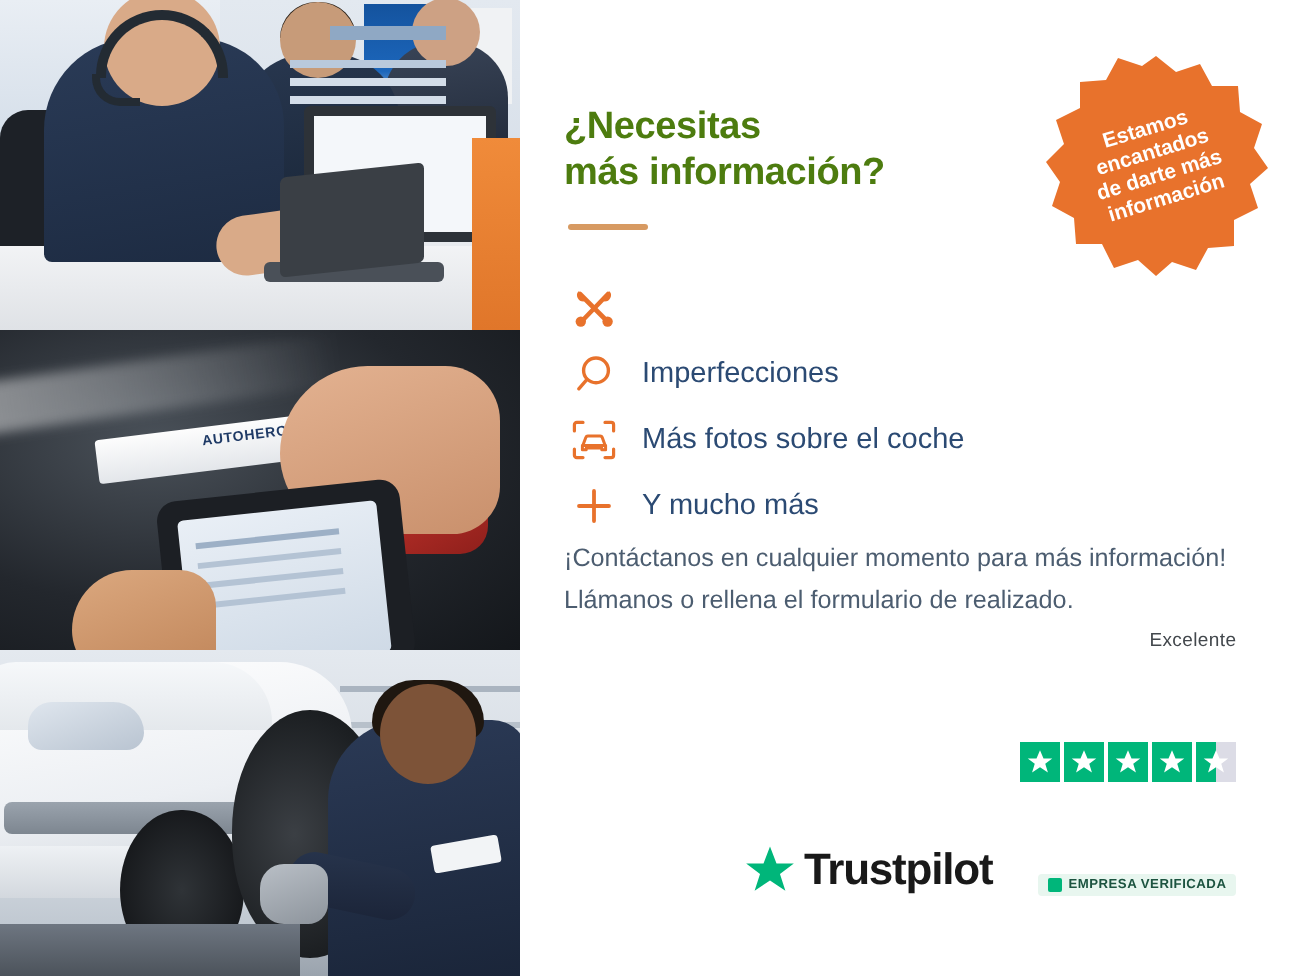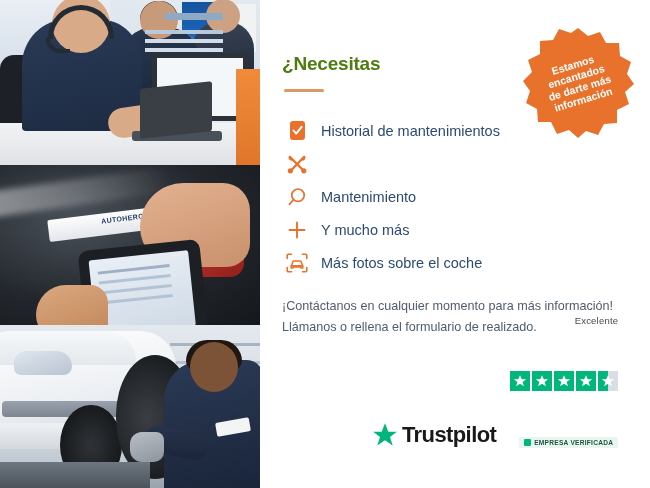--- a/index.html
+++ b/index.html
@@ -146,21 +146,21 @@
     text-align:center; width:96px; }
 
   
   .features { margin-top:22px; }
   .feature { display:flex; align-items:center; height:33px; }
   .feature-icon { width:30px; height:26px; flex:0 0 30px; display:flex;
     align-items:center; justify-content:center; margin-right:9px; }
   .feature-label { font-size:14.5px; color:#2b4a73; }
 
   
-  .contact { margin-top:17px; font-size:12.6px; line-height:1.62; color:#4c5d70; }
+  .contact { font-size:12.6px; line-height:1.62; color:#4c5d70; }
 
   
   .trust { position:absolute; left:112px; bottom:40px; display:flex; align-items:flex-end; gap:14px; }
   .tp-logo { display:flex; align-items:center; gap:4px; }
   .tp-name { font-size:22px; font-weight:bold; color:#191919; letter-spacing:-.6px; }
   .tp-right { display:flex; flex-direction:column; align-items:flex-end;gap:42px; }
   .tp-excelente { font-size:9.5px; color:#43484d; margin-bottom:3px; letter-spacing:.2px; }
   .tp-stars { display:flex; gap:2px; }
   .tp-star { width:20px; height:20px; background:#00b67a; display:flex; align-items:center; justify-content:center; }
   .tp-star.half { background:linear-gradient(90deg,#00b67a 50%,#dcdce6 50%); }
@@ -242,20 +242,21 @@
       <div class="p3-glove"></div>
       <div class="p3-ramp"></div>
     </div>
 
   </div>
 
   <div class="content">
 
     <h1 class="headline">
       <span>¿Necesitas</span><br>
+      <span>más información?</span>
     </h1>
     <div class="rule"></div>
 
     <div class="badge">
       <svg viewBox="0 0 112 112">
         <path fill="#e8722c" d="M56 2 L66 10 L78 6 L84 17 L97 17 L98 30 L109 36 L105 48 L112 58 L103 66 L107 78 L95 84 L95 97 L82 98 L76 109 L64 105 L56 112 L47 104 L35 108 L29 96 L16 96 L15 83 L4 77 L8 65 L1 55 L10 46 L6 34 L18 28 L18 15 L31 14 L37 3 L49 7 Z"></path>
       </svg>
       <div class="badge-inner">
         <svg class="badge-head" viewBox="0 0 24 18">
           <path d="M3 13 V10 a9 9 0 0 1 18 0 v3" fill="none" stroke="#fff" stroke-width="2" stroke-linecap="round"></path>
@@ -266,29 +267,20 @@
           <div>Estamos</div>
           <div>encantados</div>
           <div>de darte más</div>
           <div>información</div>
         </div>
       </div>
     </div>
 
     <div class="features">
 
-      <div class="feature">
-        <span class="feature-icon">
-          <svg width="17" height="21" viewBox="0 0 17 21">
-            <rect x="1" y="1" width="15" height="19" rx="3" fill="#e8722c"></rect>
-            <path d="M4.5 10.5 L7.2 13.6 L12.6 6.8" fill="none" stroke="#fff" stroke-width="1.9" stroke-linecap="round" stroke-linejoin="round"></path>
-          </svg>
-        </span>
-        <span class="feature-label">Historial de mantenimientos</span>
-      </div>
 
       <div class="feature">
         <span class="feature-icon">
           <svg width="22" height="22" viewBox="0 0 22 22">
             <g stroke="#e8722c" stroke-width="2.3" stroke-linecap="round" fill="none">
               <path d="M4 4 L17.5 17.5"></path>
               <path d="M18 4 L5 17.5"></path>
             </g>
             <path d="M3.2 2.6 a3.2 3.2 0 0 0 2.6 5.2 l1.4 -1.6 Z" fill="#e8722c"></path>
             <path d="M18.8 2.6 a3.2 3.2 0 0 1 -2.6 5.2 l-1.4 -1.6 Z" fill="#e8722c"></path>
@@ -298,50 +290,50 @@
         </span>
       </div>
 
       <div class="feature">
         <span class="feature-icon">
           <svg width="20" height="20" viewBox="0 0 20 20">
             <circle cx="11" cy="8.2" r="6.2" fill="none" stroke="#e8722c" stroke-width="1.7"></circle>
             <path d="M6.4 12.8 L2.4 17.4" fill="none" stroke="#e8722c" stroke-width="1.7" stroke-linecap="round"></path>
           </svg>
         </span>
-        <span class="feature-label">Mantenimiento</span>
-      </div>
-
-      <div class="feature">
-        <span class="feature-icon">
-          <svg width="20" height="20" viewBox="0 0 20 20">
-            <path d="M10 2.5 V17.5 M2.5 10 H17.5" stroke="#e8722c" stroke-width="1.9" stroke-linecap="round"></path>
-          </svg>
-        </span>
-        <span class="feature-label">Y mucho más</span>
+        <span class="feature-label">Imperfecciones</span>
       </div>
 
       <div class="feature">
         <span class="feature-icon">
           <svg width="22" height="20" viewBox="0 0 22 20">
             <g stroke="#e8722c" stroke-width="1.6" fill="none" stroke-linecap="round">
               <path d="M1.2 5.5 V2.4 a1.2 1.2 0 0 1 1.2 -1.2 H5.5"></path>
               <path d="M16.5 1.2 H19.6 a1.2 1.2 0 0 1 1.2 1.2 V5.5"></path>
               <path d="M20.8 14.5 V17.6 a1.2 1.2 0 0 1 -1.2 1.2 H16.5"></path>
               <path d="M5.5 18.8 H2.4 a1.2 1.2 0 0 1 -1.2 -1.2 V14.5"></path>
             </g>
             <g fill="none" stroke="#e8722c" stroke-width="1.5" stroke-linecap="round" stroke-linejoin="round">
               <path d="M5.2 12.8 h11.6 v2.1 h-1.9 v-0.9 h-7.8 v0.9 h-1.9 z"></path>
               <path d="M5.4 12.8 l1.5 -4.1 a1.1 1.1 0 0 1 1 -0.7 h6.2 a1.1 1.1 0 0 1 1 0.7 l1.5 4.1"></path>
             </g>
           </svg>
         </span>
         <span class="feature-label">Más fotos sobre el coche</span>
       </div>
 
+      <div class="feature">
+        <span class="feature-icon">
+          <svg width="20" height="20" viewBox="0 0 20 20">
+            <path d="M10 2.5 V17.5 M2.5 10 H17.5" stroke="#e8722c" stroke-width="1.9" stroke-linecap="round"></path>
+          </svg>
+        </span>
+        <span class="feature-label">Y mucho más</span>
+      </div>
+
     </div>
 
     <p class="contact">
       <span>¡Contáctanos en cualquier momento para más información!</span><br>
       <span>Llámanos o rellena el formulario de realizado.</span>
     </p>
 
     <div class="trust">
       <div class="tp-logo">
         <svg width="26" height="26" viewBox="0 0 24 24">

